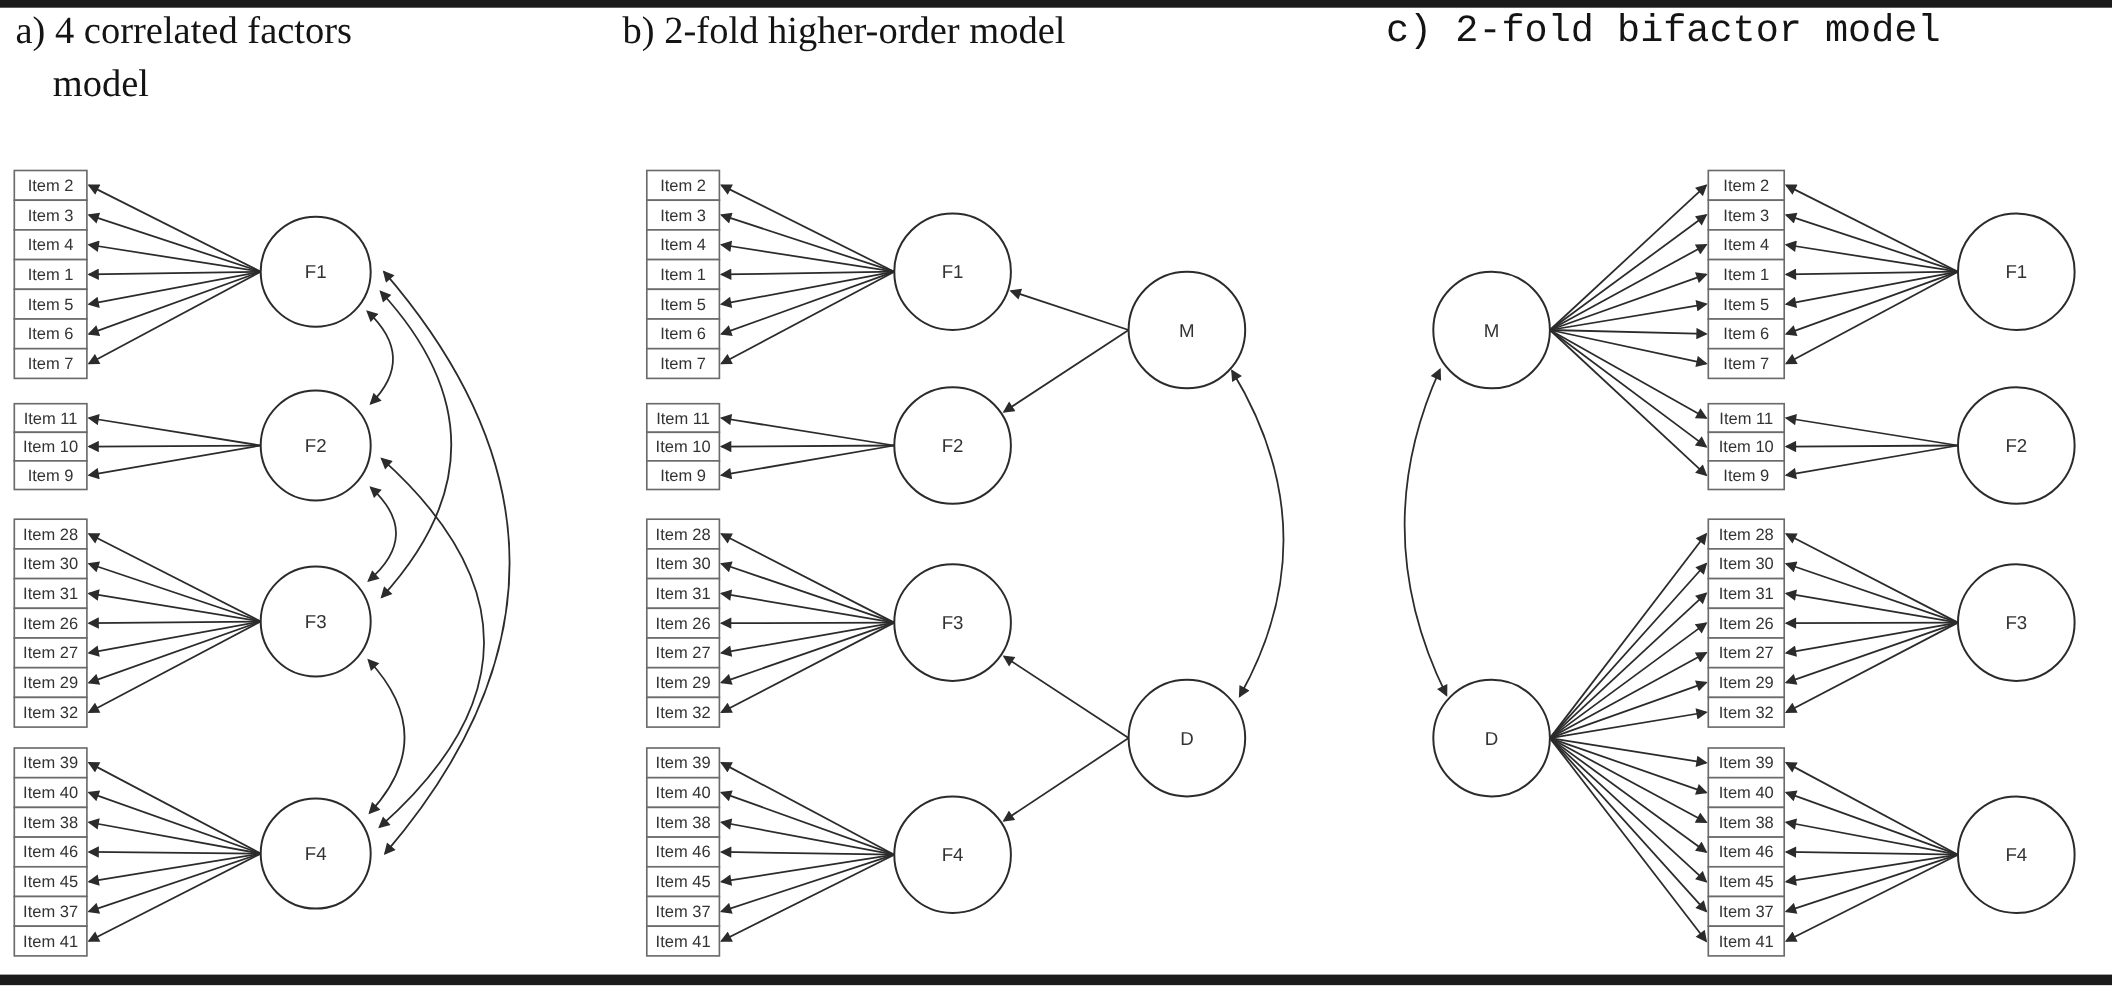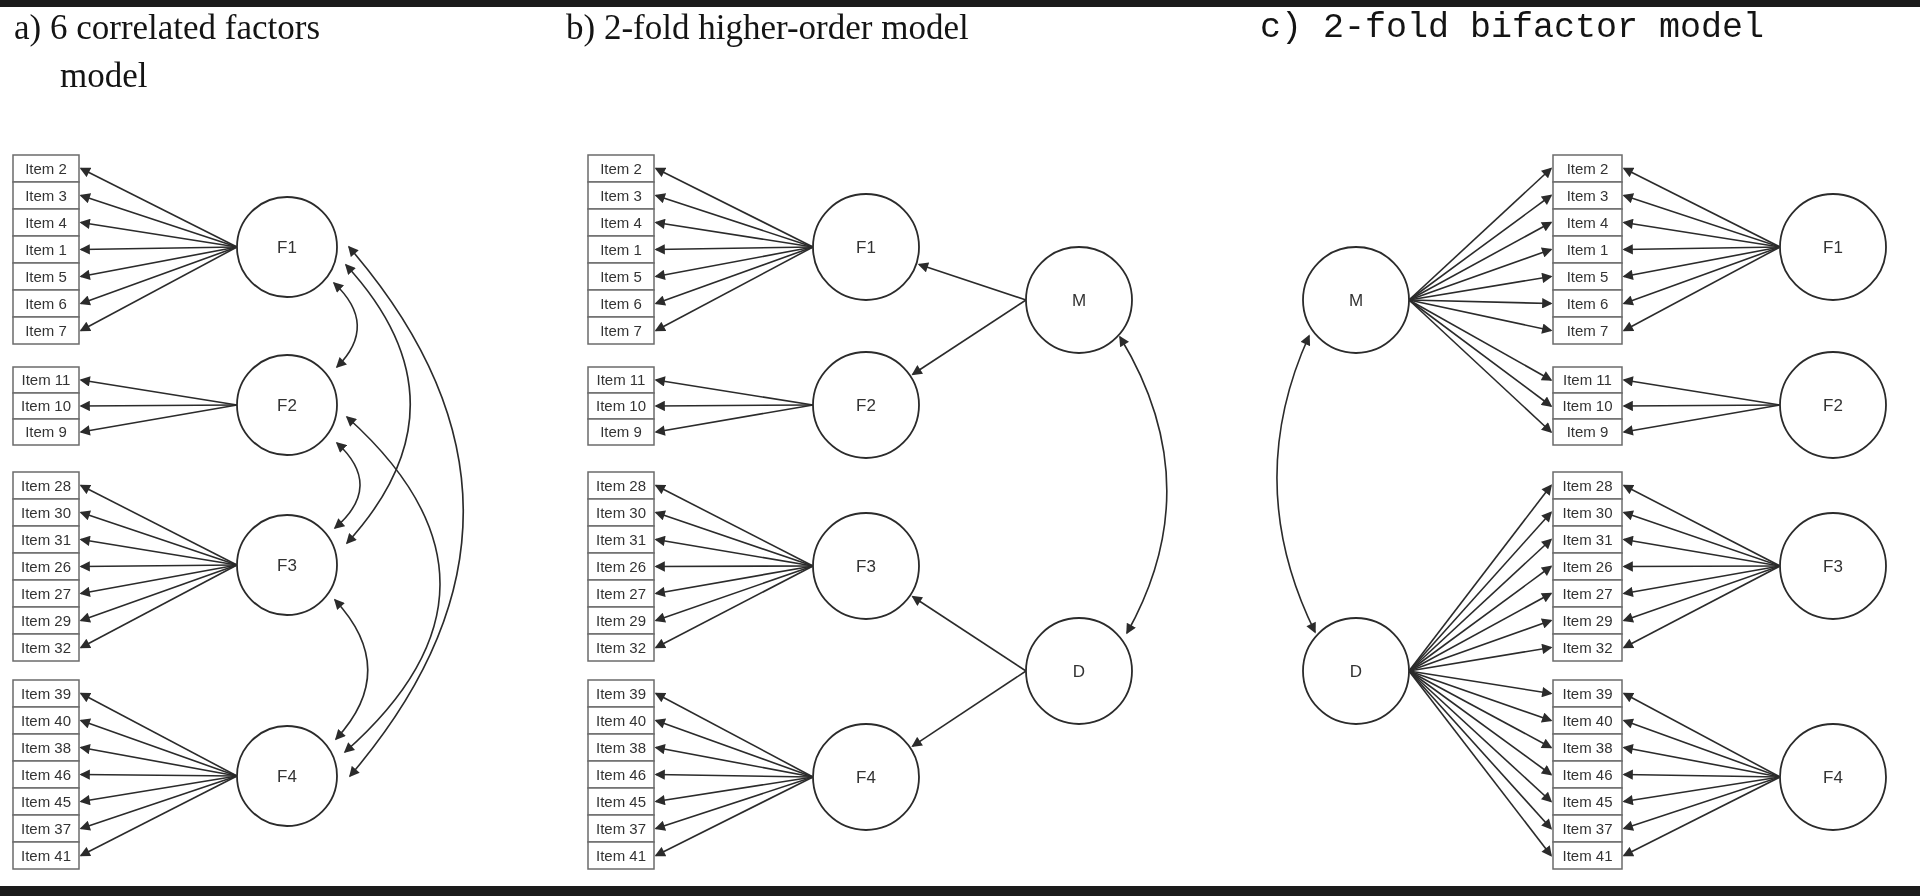--- a/index.html
+++ b/index.html
@@ -4,21 +4,21 @@
 <style>
   html,body{margin:0;padding:0;background:#ffffff;}
   #stage{position:relative;width:1920px;height:896px;background:#fff;overflow:hidden;
          font-family:"Liberation Sans",sans-serif;}
   .rule{position:absolute;left:0;width:1920px;background:#1b1b1b;}
   #top-rule{top:0;height:7px;}
   #bottom-rule{top:886px;height:10px;}
   .panel-title{position:absolute;font-family:"Liberation Serif",serif;font-size:35px;
                color:#141414;white-space:nowrap;letter-spacing:0px;}
   #title-a1{left:14px;top:8px;}
-  #title-a2{left:60px;top:56px;text-align:right;}
+  #title-a2{left:48px;top:56px;text-align:right;}
   #title-b{left:566px;top:8px;}
   #title-c{left:1260px;top:8px;font-family:Liberation Mono, monospace;}
   svg{position:absolute;left:0;top:0;}
   text{font-family:"Liberation Sans",sans-serif;}
 </style>
 </head>
 <body>
 
 <div id="stage">
   <div class="rule" id="top-rule"></div>
@@ -309,17 +309,17 @@
       <text x="1587.5" y="860.5" text-anchor="middle" font-size="15" fill="#333333">Item 41</text>
       <circle cx="1833" cy="777" r="53" fill="#fff" stroke="#2b2b2b" stroke-width="1.8"></circle>
       <text x="1833" y="783" text-anchor="middle" font-size="17" fill="#333333">F4</text>
       <circle cx="1356" cy="300" r="53" fill="#fff" stroke="#2b2b2b" stroke-width="1.8"></circle>
       <text x="1356" y="306" text-anchor="middle" font-size="17" fill="#333333">M</text>
       <circle cx="1356" cy="671" r="53" fill="#fff" stroke="#2b2b2b" stroke-width="1.8"></circle>
       <text x="1356" y="677" text-anchor="middle" font-size="17" fill="#333333">D</text>
       <path d="M1309,336 Q1242,484 1315,632" fill="none" stroke="#2b2b2b" stroke-width="1.6" marker-start="url(#ah)" marker-end="url(#ah)"></path>
     </svg>
 
-  <div class="panel-title" id="title-a1">a) 6 correlated factors</div>
+  <div class="panel-title" id="title-a1">a) 4 correlated factors</div>
   <div class="panel-title" id="title-a2">model</div>
   <div class="panel-title" id="title-b">b) 2-fold higher-order model</div>
   <div class="panel-title" id="title-c">c) 2-fold bifactor model</div>
 </div>
 
 </body></html>

